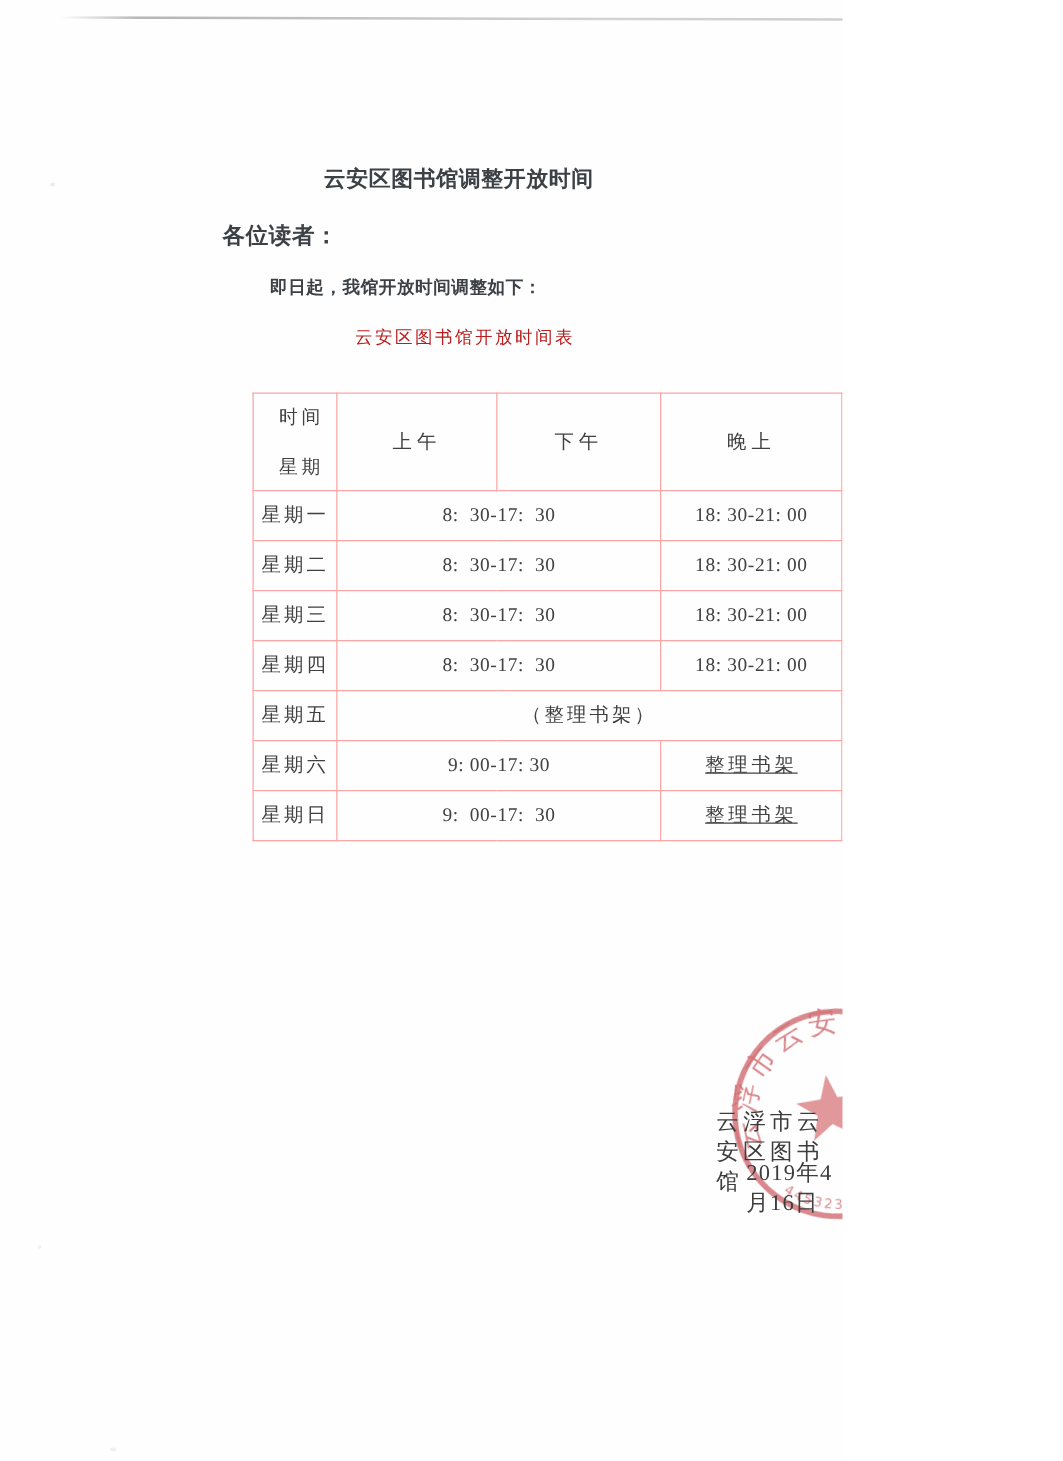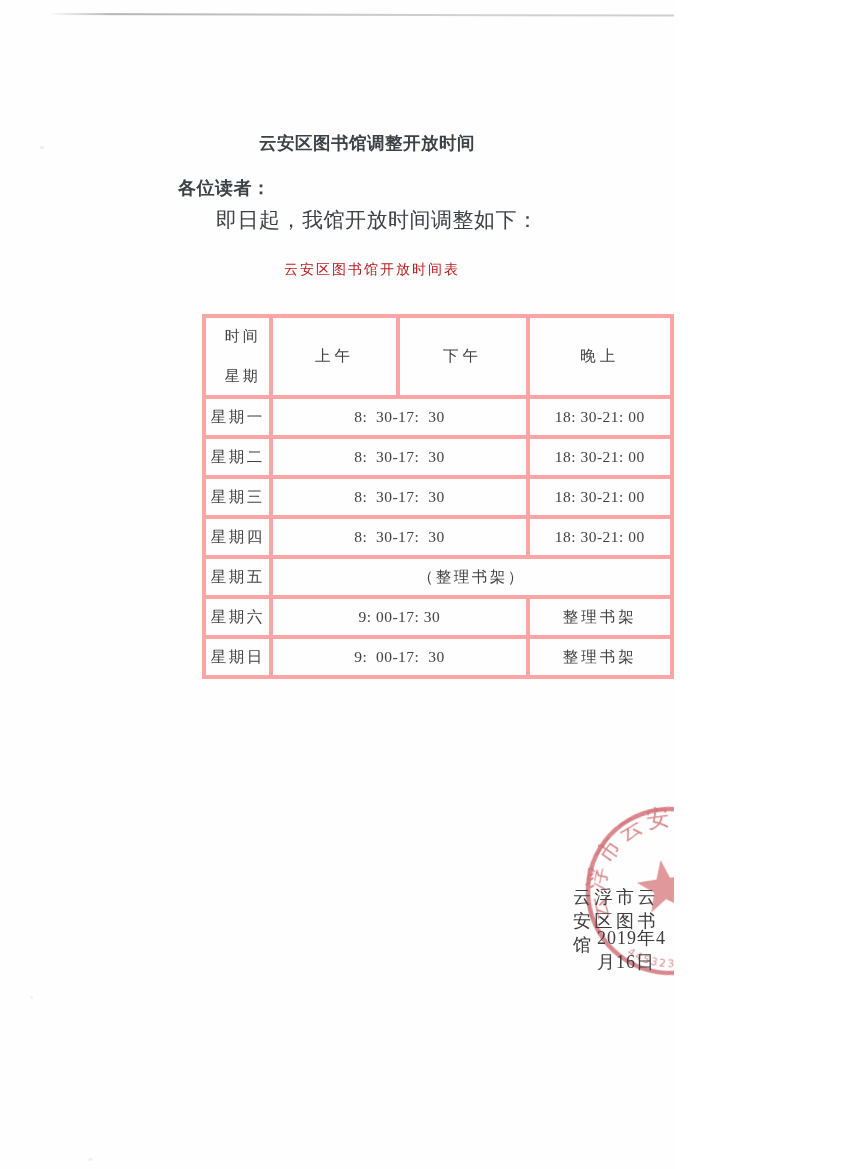--- a/index.html
+++ b/index.html
@@ -32,54 +32,54 @@
     text-align: center; margin: 0;
     font-family: "Liberation Sans", "DejaVu Sans", sans-serif;
     font-weight: 700; font-size: 17.5px; letter-spacing: 0.5px; color: #3c4146;
   }
   .salutation {
     position: absolute; left: 178px; top: 176px; margin: 0;
     font-family: "Liberation Sans", "DejaVu Sans", sans-serif;
     font-weight: 700; font-size: 18px; letter-spacing: 0.5px; color: #3c4146; text-align: right;
   }
   .intro {
-    position: absolute; left: 216px; top: 206px; margin: 0;
+    position: absolute; left: 216px; top: 221px; margin: 0;
     font-family: "Liberation Sans", "DejaVu Sans", sans-serif;
-    font-weight: 400; font-size: 21px; letter-spacing: 0.5px; color: #3c4146;
+    font-weight: 700; font-size: 14px; letter-spacing: 0.5px; color: #3c4146;
   }
   .caption {
     position: absolute; left: 70px; right: 0; top: 261px;
     text-align: center; font-size: 14px; letter-spacing: 2px; color: #b91c1c;
   }
 
   
   table.schedule {
     position: absolute; left: 202px; top: 314px;
     border-collapse: collapse; table-layout: fixed;
     font-size: 15.5px; color: #414141;
   }
   table.schedule td {
-    border: 4px solid #fca5a5;
+    border: 1px solid #fca5a5;
     text-align: center; vertical-align: middle;
     padding: 0;
   }
   tr.hdr { height: 77px; }
   tr.row { height: 40px; }
   td.corner {
     text-align: left; vertical-align: top;
   }
   .corner-inner {
     display: flex; flex-direction: column; justify-content: space-between;
     height: 59px; padding: 9px 0 9px 10px;
     font-size: 15px; letter-spacing: 3px;
   }
   td.colhead { letter-spacing: 4px; }
   td.day { letter-spacing: 2.5px; padding-left: 8px; }
   td.time { white-space: pre; letter-spacing: 0.5px; font-size: 15.5px; }
-  td.cjk  { letter-spacing: 3px; }
+  td.cjk  { letter-spacing: 3px; text-decoration: underline; }
   td.closed { letter-spacing: 2.5px; padding-right: 14px; }
 
   
   .note {
     position: absolute; left: 178px; top: 705px; width: 620px;
     font-size: 17.5px; letter-spacing: 3.2px; line-height: 49px; color: #474747;
   }
   .note div { white-space: nowrap; }
 
   

